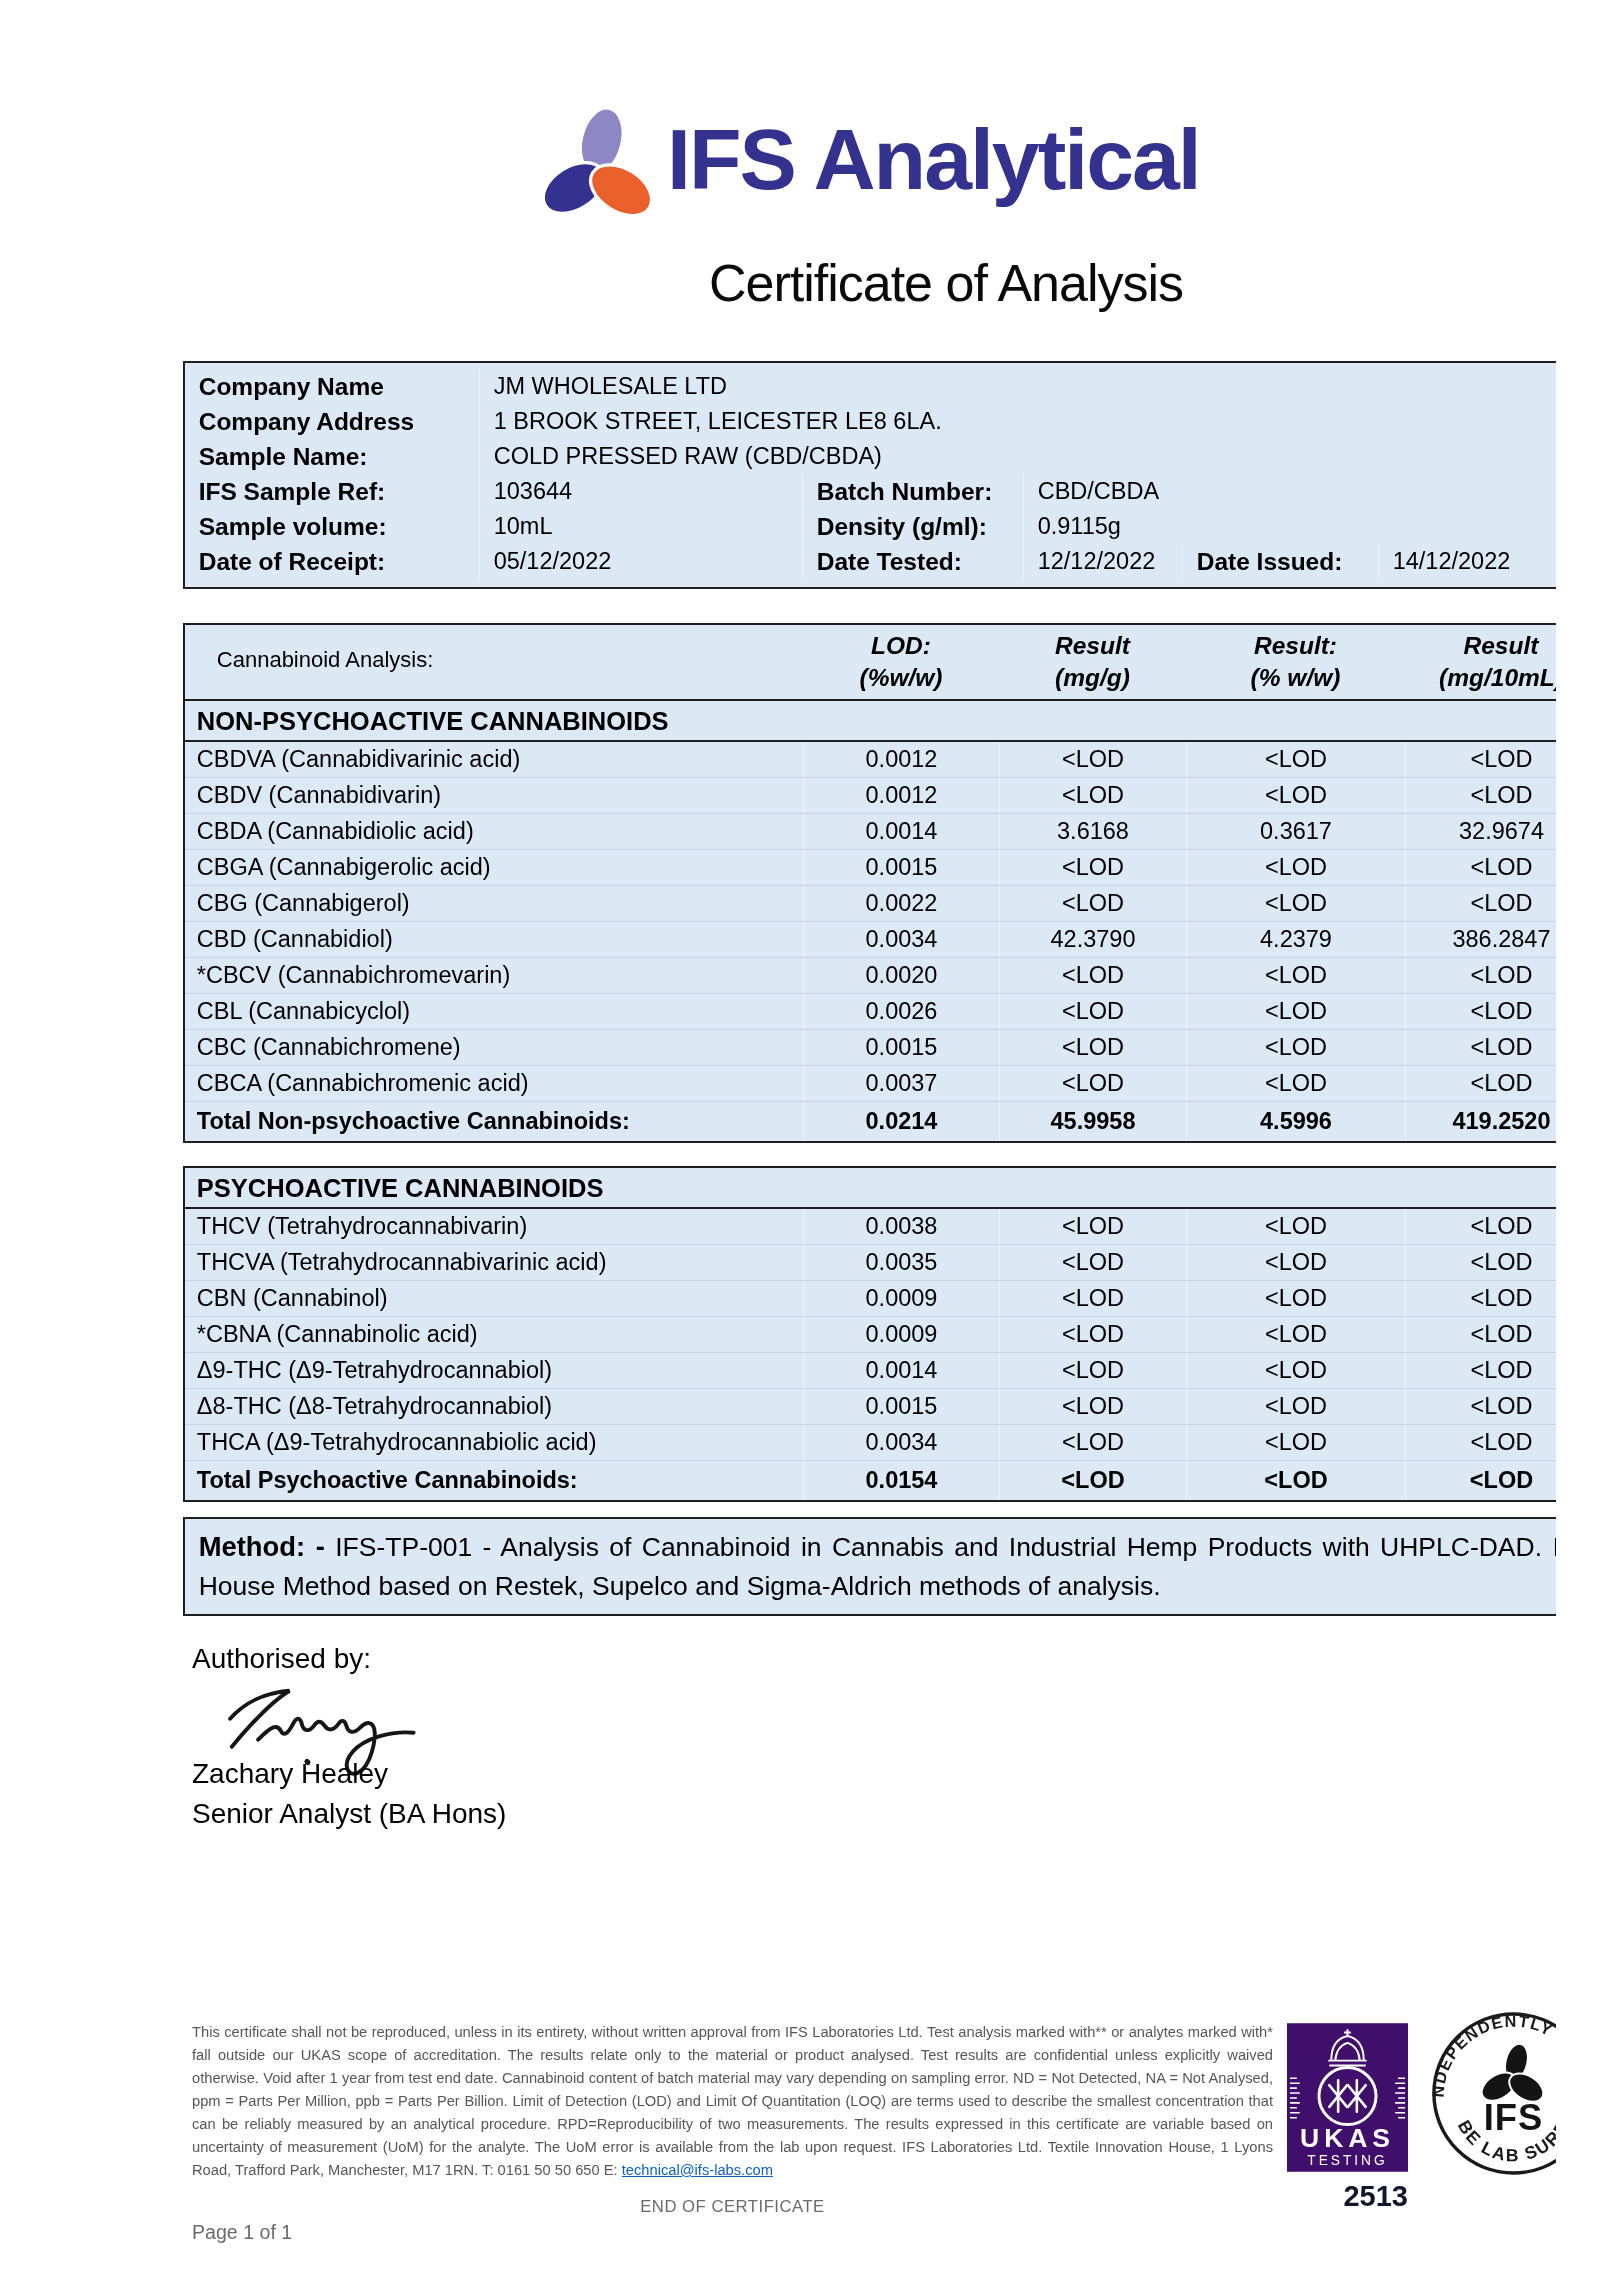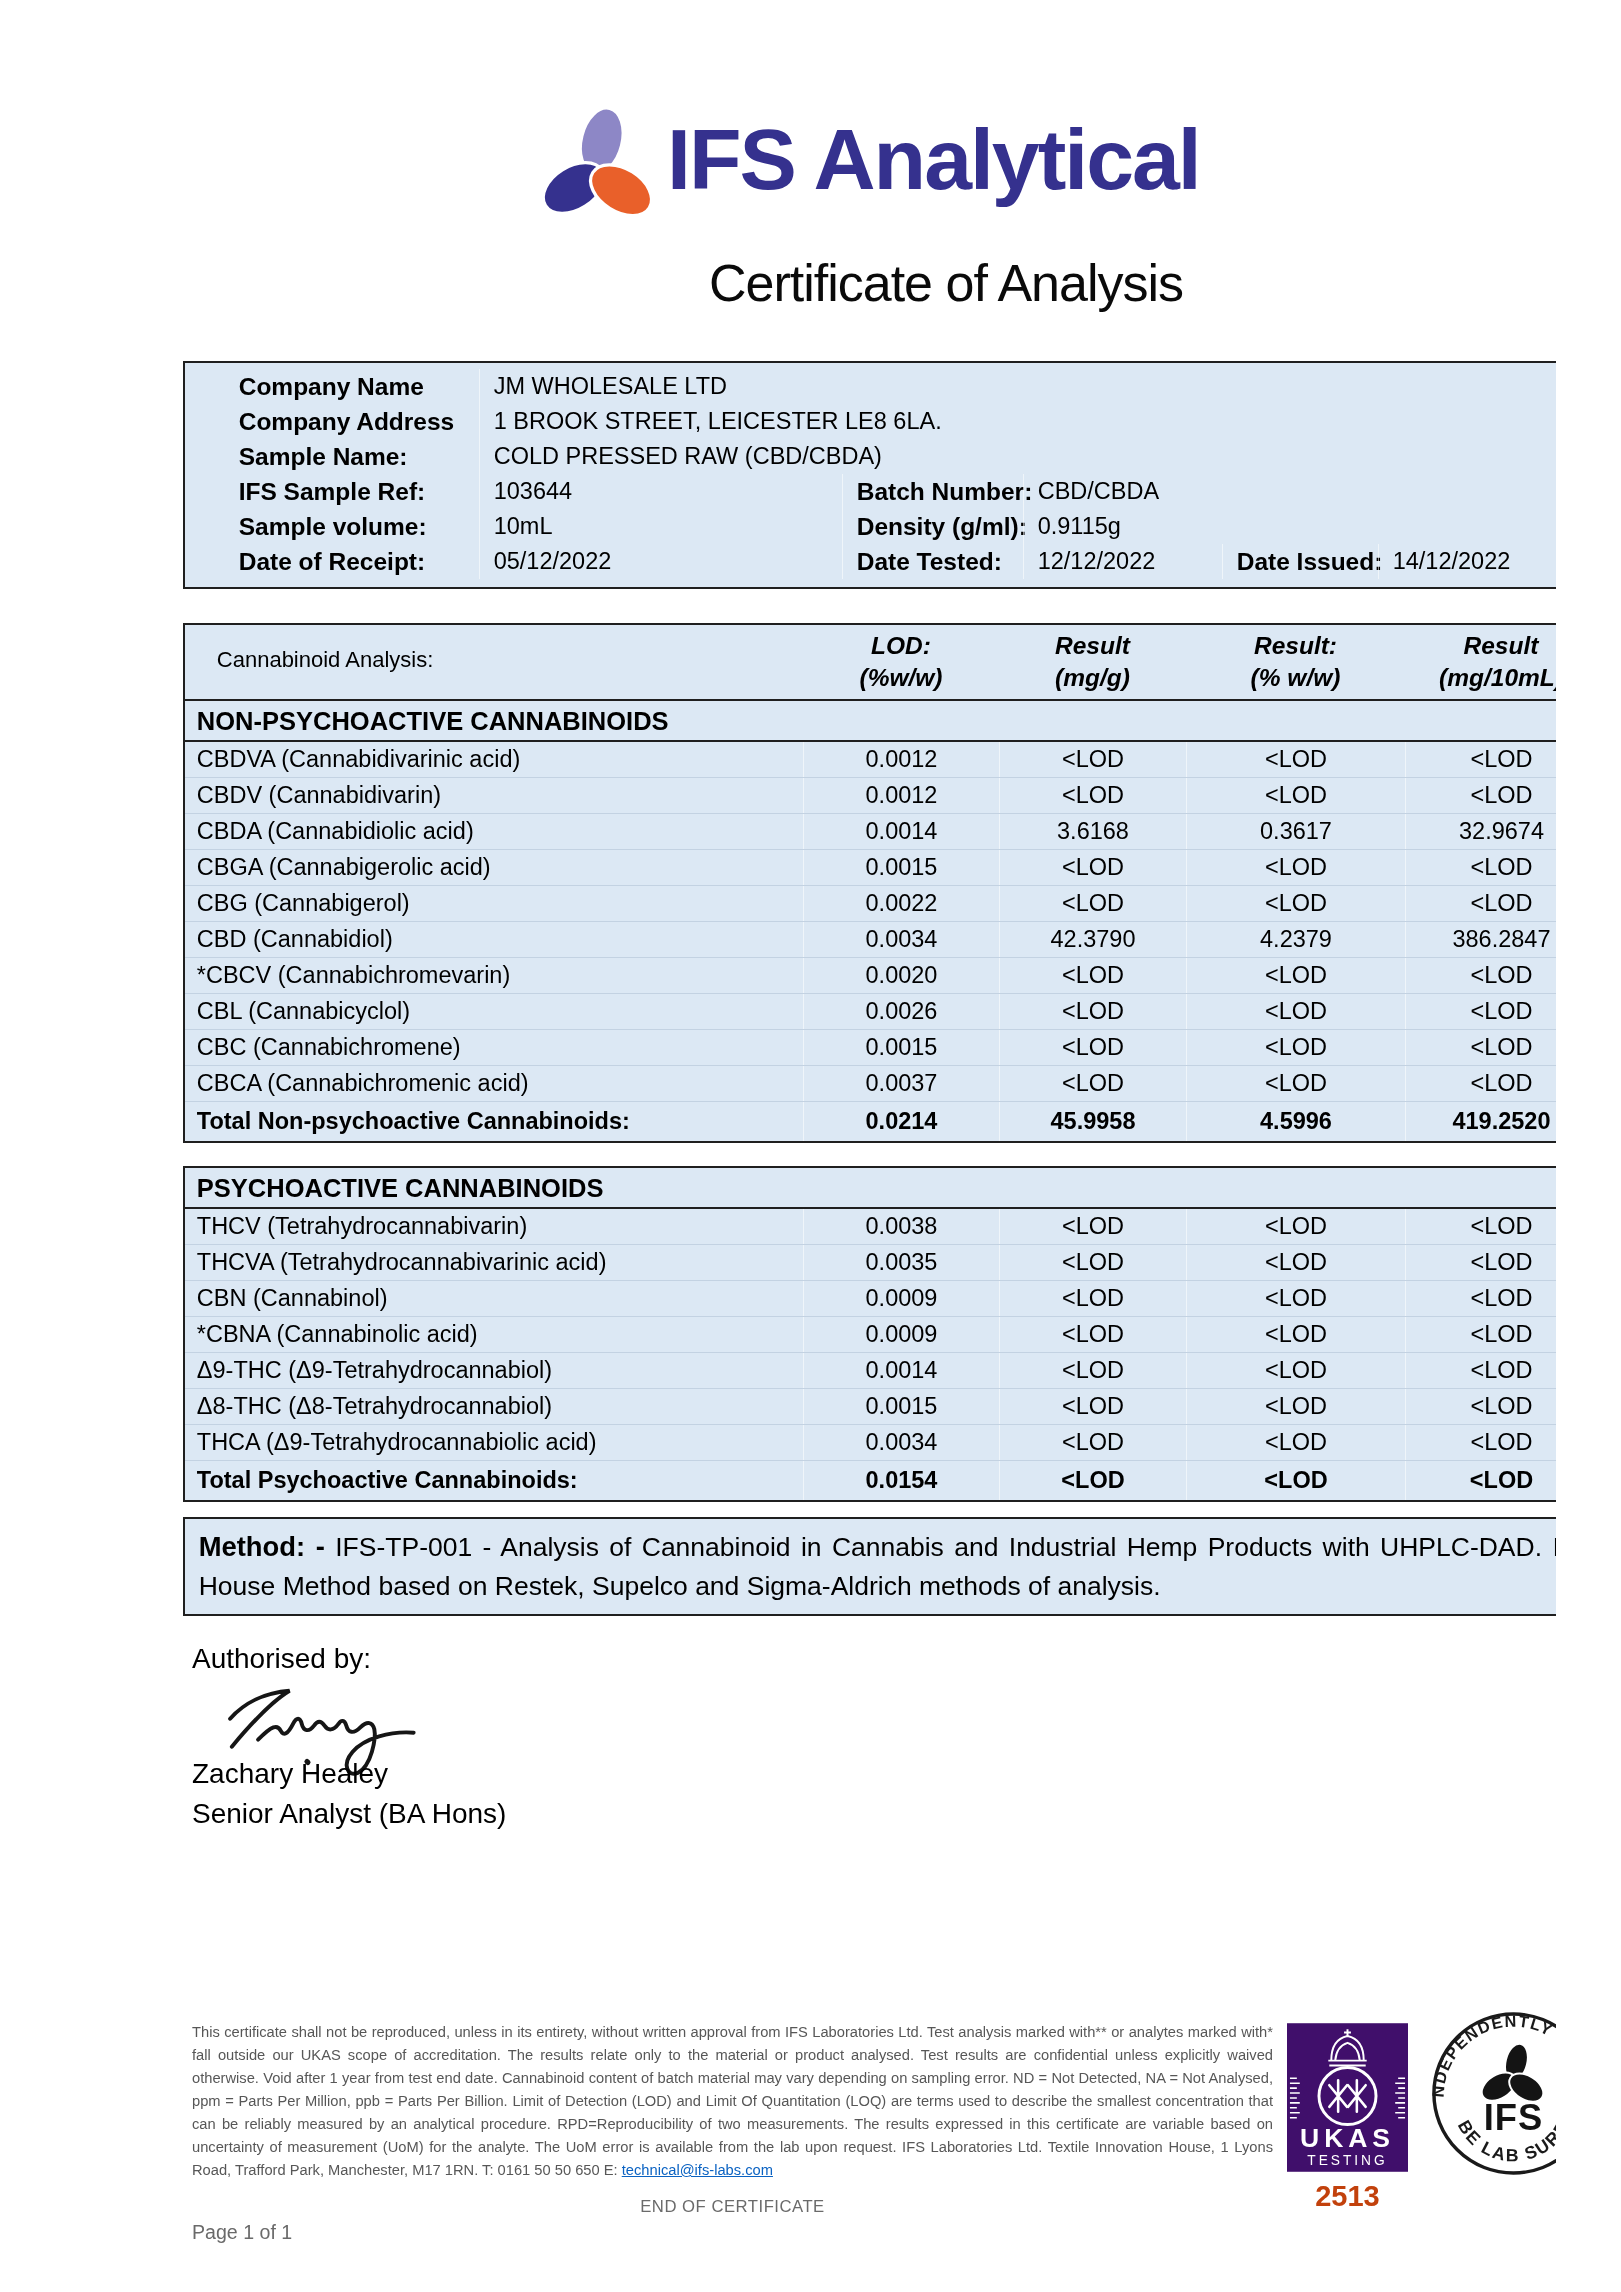--- a/index.html
+++ b/index.html
@@ -17,21 +17,21 @@
   
   .blue-box { position:absolute; left:118px; width:1416px; background:#dce8f4;
               border:2px solid #1f1f1f; }
 
   
   .info-table { top:361px; padding:5.9px 0 7.8px 0; }
   .info-row { display:grid; grid-template-columns:294px 323px 221px 159px 196px 1fr; }
   .info-cell { height:35px; line-height:35px; font-size:23.5px; padding-left:13.7px; white-space:nowrap;
                border-left:1px solid rgba(255,255,255,0.55); }
   .info-row .info-cell:first-child { border-left:none; }
-  .info-label { font-weight:700; font-size:24.5px;margin-left:40px; }
+  .info-label { font-weight:700; font-size:24.5px; }
   .span5 { grid-column:span 5; }
   .span3 { grid-column:span 3; }
 
   
   .results { padding:0; }
   #table1 { top:623px; }
   #table2 { top:1166px; }
   .tgrid { display:grid; grid-template-columns:618px 196px 187px 219px 1fr; }
   .thead { border-bottom:2px solid #1f1f1f; min-height:76px; }
   .thead-title { font-size:22px; font-weight:400; padding:21.6px 0 0 11.8px;margin-left:20px; }
@@ -53,22 +53,22 @@
   
   .auth-label { position:absolute; left:127px; top:1643px; font-size:28px; }
   .signature { position:absolute; left:137px; top:1668px; width:245px; height:118px; }
   .sig-name { position:absolute; left:127px; top:1754px; font-size:28px; line-height:40px; }
 
   
   .fine-print { position:absolute; left:127px; top:2021px; width:1081px; font-size:14.7px;
                 line-height:23px; color:#575757; text-align:justify; }
   .fine-print a { color:#0a62c2; }
   .ukas-badge { position:absolute; left:1222px; top:2023px; width:121px; height:149px; }
-  .ukas-number { position:absolute; left:1222px; top:2180px; width:121px; text-align:center;
-                 font-size:29px; font-weight:700; color:#c2410c; }
+  .ukas-number { position:absolute; left:1222px; top:2180px; width:121px; text-align:right;
+                 font-size:29px; font-weight:700; color:#0f172a; }
   .ifs-stamp { position:absolute; left:1365px; top:2010px; width:167px; height:167px; }
   .end-cert { position:absolute; left:127px; top:2197px; width:1081px; text-align:center;
               font-size:16.7px; color:#6a6a6a; letter-spacing:0.5px; }
   .page-num { position:absolute; left:127px; top:2221px; font-size:19.6px; color:#6a6a6a; }
 </style>
 </head>
 <body>
 
 <div class="page">
 

